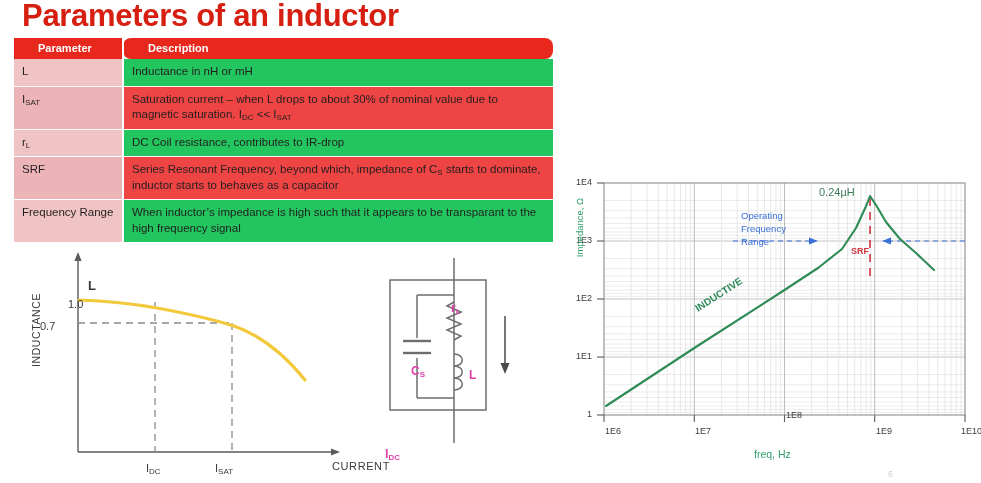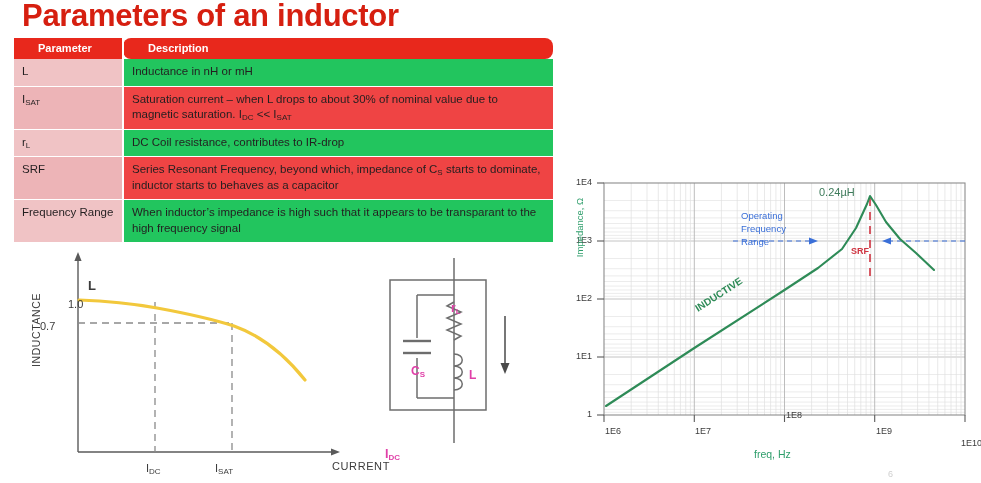--- a/index.html
+++ b/index.html
@@ -318,21 +318,21 @@
     <div class="rc-ytick" style="left:10px;top:75px;">1E3</div>
     <div class="rc-ytick" style="left:10px;top:133px;">1E2</div>
     <div class="rc-ytick" style="left:10px;top:191px;">1E1</div>
     <div class="rc-ytick" style="left:10px;top:249px;">1</div>
 
     
     <div class="rc-xtick" style="left:31px;top:266px;">1E6</div>
     <div class="rc-xtick" style="left:121px;top:266px;">1E7</div>
     <div class="rc-xtick" style="left:212px;top:250px;">1E8</div>
     <div class="rc-xtick" style="left:302px;top:266px;">1E9</div>
-    <div class="rc-xtick" style="left:392px;top:266px;margin-top:12px;">1E10</div>
+    <div class="rc-xtick" style="left:392px;top:266px;">1E10</div>
 
     
     <div class="rc-ylabel">Impedance, Ω</div>
     <div class="rc-xlabel">freq, Hz</div>
 
     
     <div class="rc-peak">0.24µH</div>
     <div class="rc-srf">SRF</div>
     <div class="rc-ofr">
       <div>Operating</div>

